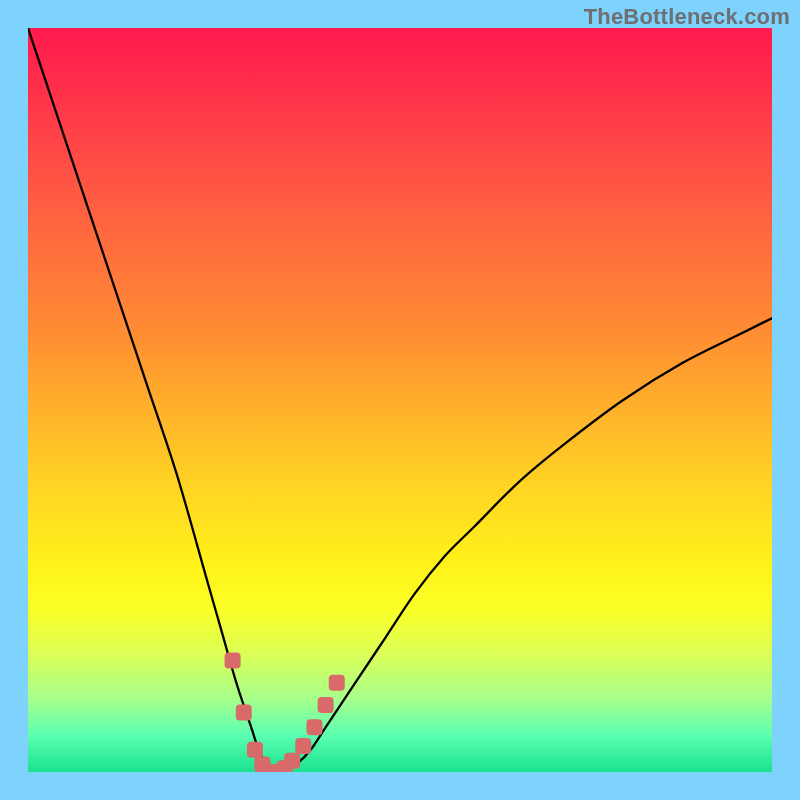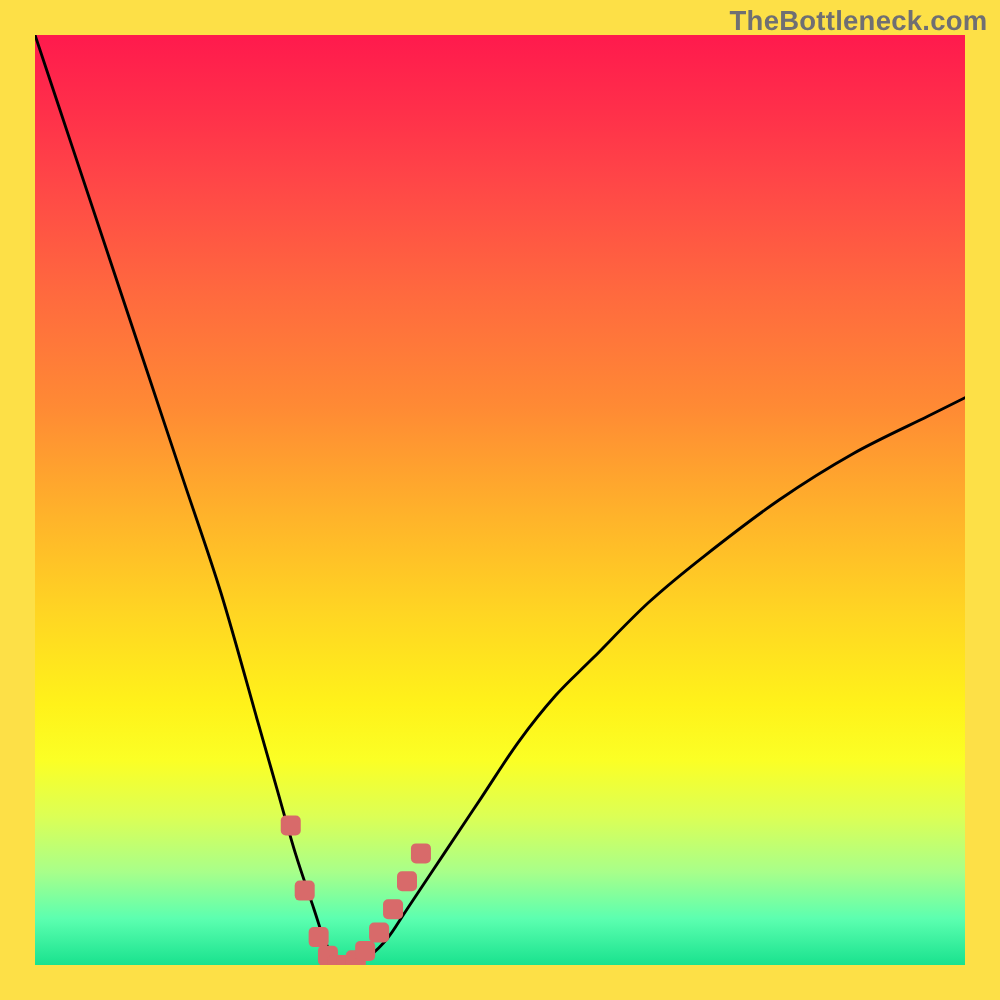--- a/index.html
+++ b/index.html
@@ -9,21 +9,21 @@
     height: 800px;
     background: #000;
     overflow: hidden;
   }
   .frame {
     position: absolute;
     left: 0;
     top: 0;
     width: 800px;
     height: 800px;
-    background: #fde047;
+    background: #7dd3fc;
     text-align: right;
   }
   .plot {
     position: absolute;
     left: 28px;
     top: 28px;
     width: 744px;
     height: 744px;
     background: linear-gradient(
       to bottom,

